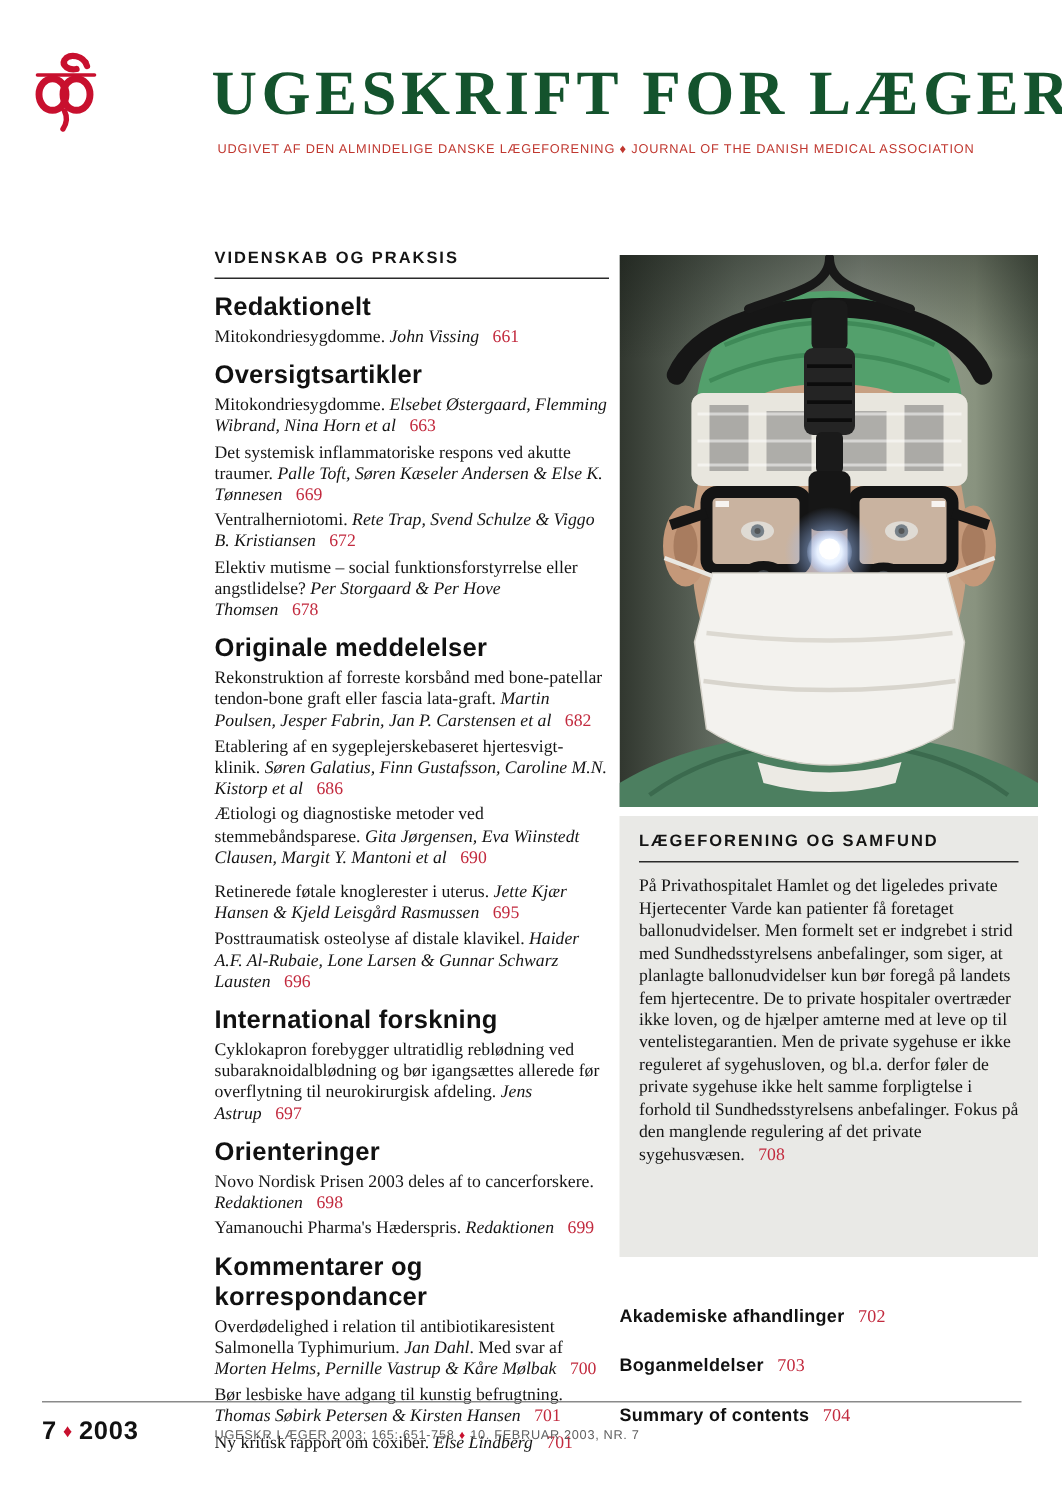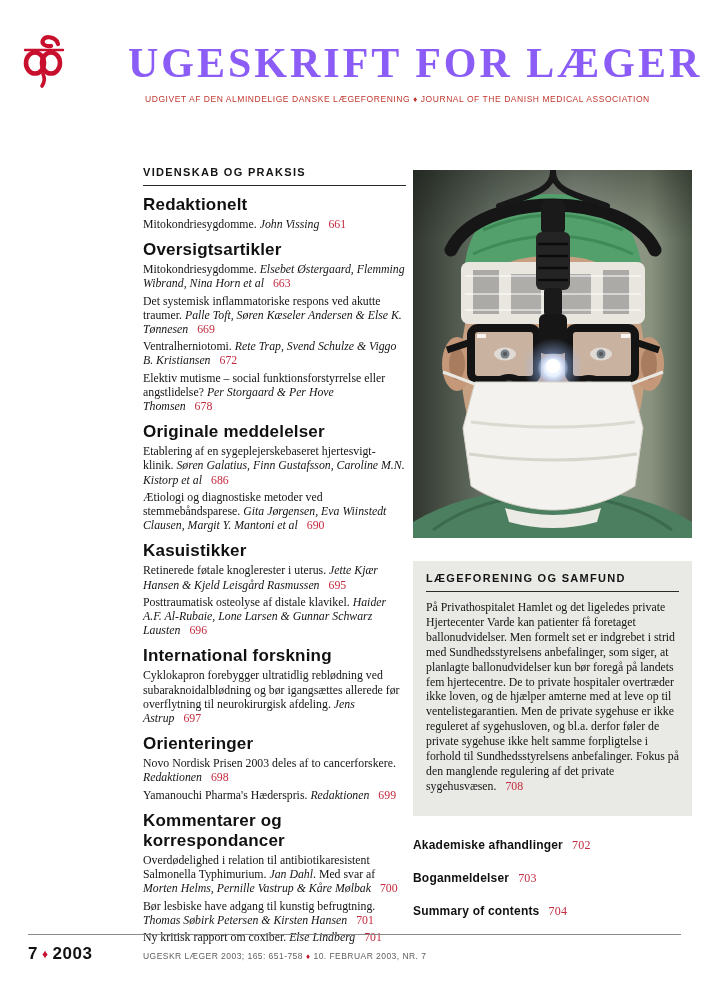--- a/index.html
+++ b/index.html
@@ -4,23 +4,23 @@
 <style>
   * { margin:0; padding:0; box-sizing:border-box; }
   html,body { background:#fff; }
   .page {
     position:relative; width:708px; height:1000px; background:#ffffff;
     font-family:"Liberation Serif", serif; color:#141414; overflow:hidden;
   }
   
   .logo { position:absolute; left:18px; top:32px; width:52px; height:60px; }
   .masthead-title {
-    position:absolute; left:128px; top:40px; width:560px;
+    position:absolute; left:141px; top:40px; width:560px;
     font-family:"Liberation Serif", serif; font-weight:bold;
-    font-size:42px; line-height:46px; letter-spacing:3px; color:#8b5cf6;
+    font-size:42px; line-height:46px; letter-spacing:3px; color:#14532d;
     white-space:nowrap;
   }
   .masthead-subtitle {
     position:absolute; left:145px; top:94px; width:560px;
     font-family:"Liberation Sans", sans-serif; font-size:8.5px;
     letter-spacing:0.55px; color:#c0372f; white-space:nowrap;
   }
   
   .left-col  { position:absolute; left:143px; top:166px; width:263px; }
   .right-col { position:absolute; left:413px; top:170px; width:279px; }
@@ -34,25 +34,25 @@
     font-family:"Liberation Sans", sans-serif; font-weight:bold;
     font-size:17px; letter-spacing:0.2px; color:#111; margin:6px 0 2px 0;
   }
   .toc-entry { font-size:11.8px; line-height:14.2px; margin-bottom:3px; color:#141414; }
   .it { font-style:italic;margin-top:20px; }
   .pg { color:#c22a3e; margin-left:9px; }
   .pg-sans { font-family:"Liberation Serif", serif; font-weight:normal; font-size:12px; }
   
   .photo { display:block; width:279px; height:368px; }
   .graybox {
-    margin-top:23px; width:279px; height:255px; background:#e9e9e6;
+    margin-top:6px; width:279px; height:294px; background:#e9e9e6;
     padding:11px 13px 0 13px;
   }
   .box-body { font-size:11.8px; line-height:14.9px; margin-top:8px; color:#141414; }
-  .links { margin-top:22px; }
+  .links { margin-top:32px; }
   .link-row {
     font-family:"Liberation Sans", sans-serif; font-weight:bold;
     font-size:12px; color:#111; margin-bottom:18px; letter-spacing:0.2px;
   }
   
   .footer-rule { position:absolute; left:28px; top:934px; width:653px; border-top:1px solid #8a8a8a; }
   .footer-issue {
     position:absolute; left:28px; top:944px;
     font-family:"Liberation Sans", sans-serif; font-weight:bold;
     font-size:17px; letter-spacing:0.5px; color:#111;
@@ -95,25 +95,25 @@
         </div>
         <div class="toc-section">
           <h3 class="sec-heading">Oversigtsartikler</h3>
           <div class="toc-entry"><span>Mitokondriesygdomme. </span><span class="it">Elsebet Østergaard, Flemming Wibrand, Nina Horn et al</span><span class="pg">663</span></div>
           <div class="toc-entry"><span>Det systemisk inflammatoriske respons ved akutte traumer. </span><span class="it">Palle Toft, Søren Kæseler Andersen &amp; Else K. Tønnesen</span><span class="pg">669</span></div>
           <div class="toc-entry"><span>Ventralherniotomi. </span><span class="it">Rete Trap, Svend Schulze &amp; Viggo B. Kristiansen</span><span class="pg">672</span></div>
           <div class="toc-entry"><span>Elektiv mutisme – social funktionsforstyrrelse eller angstlidelse? </span><span class="it">Per Storgaard &amp; Per Hove Thomsen</span><span class="pg">678</span></div>
         </div>
         <div class="toc-section">
           <h3 class="sec-heading">Originale meddelelser</h3>
+          <div class="toc-entry"><span>Rekonstruktion af forreste korsbånd med bone-patellar tendon-bone graft eller fascia lata-graft. </span><span class="it">Martin Poulsen, Jesper Fabrin, Jan P. Carstensen et al</span><span class="pg">682</span></div>
           <div class="toc-entry"><span>Etablering af en sygeplejerskebaseret hjertesvigt-klinik. </span><span class="it">Søren Galatius, Finn Gustafsson, Caroline M.N. Kistorp et al</span><span class="pg">686</span></div>
           <div class="toc-entry"><span>Ætiologi og diagnostiske metoder ved stemmebåndsparese. </span><span class="it">Gita Jørgensen, Eva Wiinstedt Clausen, Margit Y. Mantoni et al</span><span class="pg">690</span></div>
         </div>
         <div class="toc-section">
-          <h3 class="sec-heading">Kasuistikker</h3>
           <div class="toc-entry"><span>Retinerede føtale knoglerester i uterus. </span><span class="it">Jette Kjær Hansen &amp; Kjeld Leisgård Rasmussen</span><span class="pg">695</span></div>
           <div class="toc-entry"><span>Posttraumatisk osteolyse af distale klavikel. </span><span class="it">Haider A.F. Al-Rubaie, Lone Larsen &amp; Gunnar Schwarz Lausten</span><span class="pg">696</span></div>
         </div>
         <div class="toc-section">
           <h3 class="sec-heading">International forskning</h3>
           <div class="toc-entry"><span>Cyklokapron forebygger ultratidlig reblødning ved subaraknoidalblødning og bør igangsættes allerede før overflytning til neurokirurgisk afdeling. </span><span class="it">Jens Astrup</span><span class="pg">697</span></div>
         </div>
         <div class="toc-section">
           <h3 class="sec-heading">Orienteringer</h3>
           <div class="toc-entry"><span>Novo Nordisk Prisen 2003 deles af to cancerforskere. </span><span class="it">Redaktionen</span><span class="pg">698</span></div>

